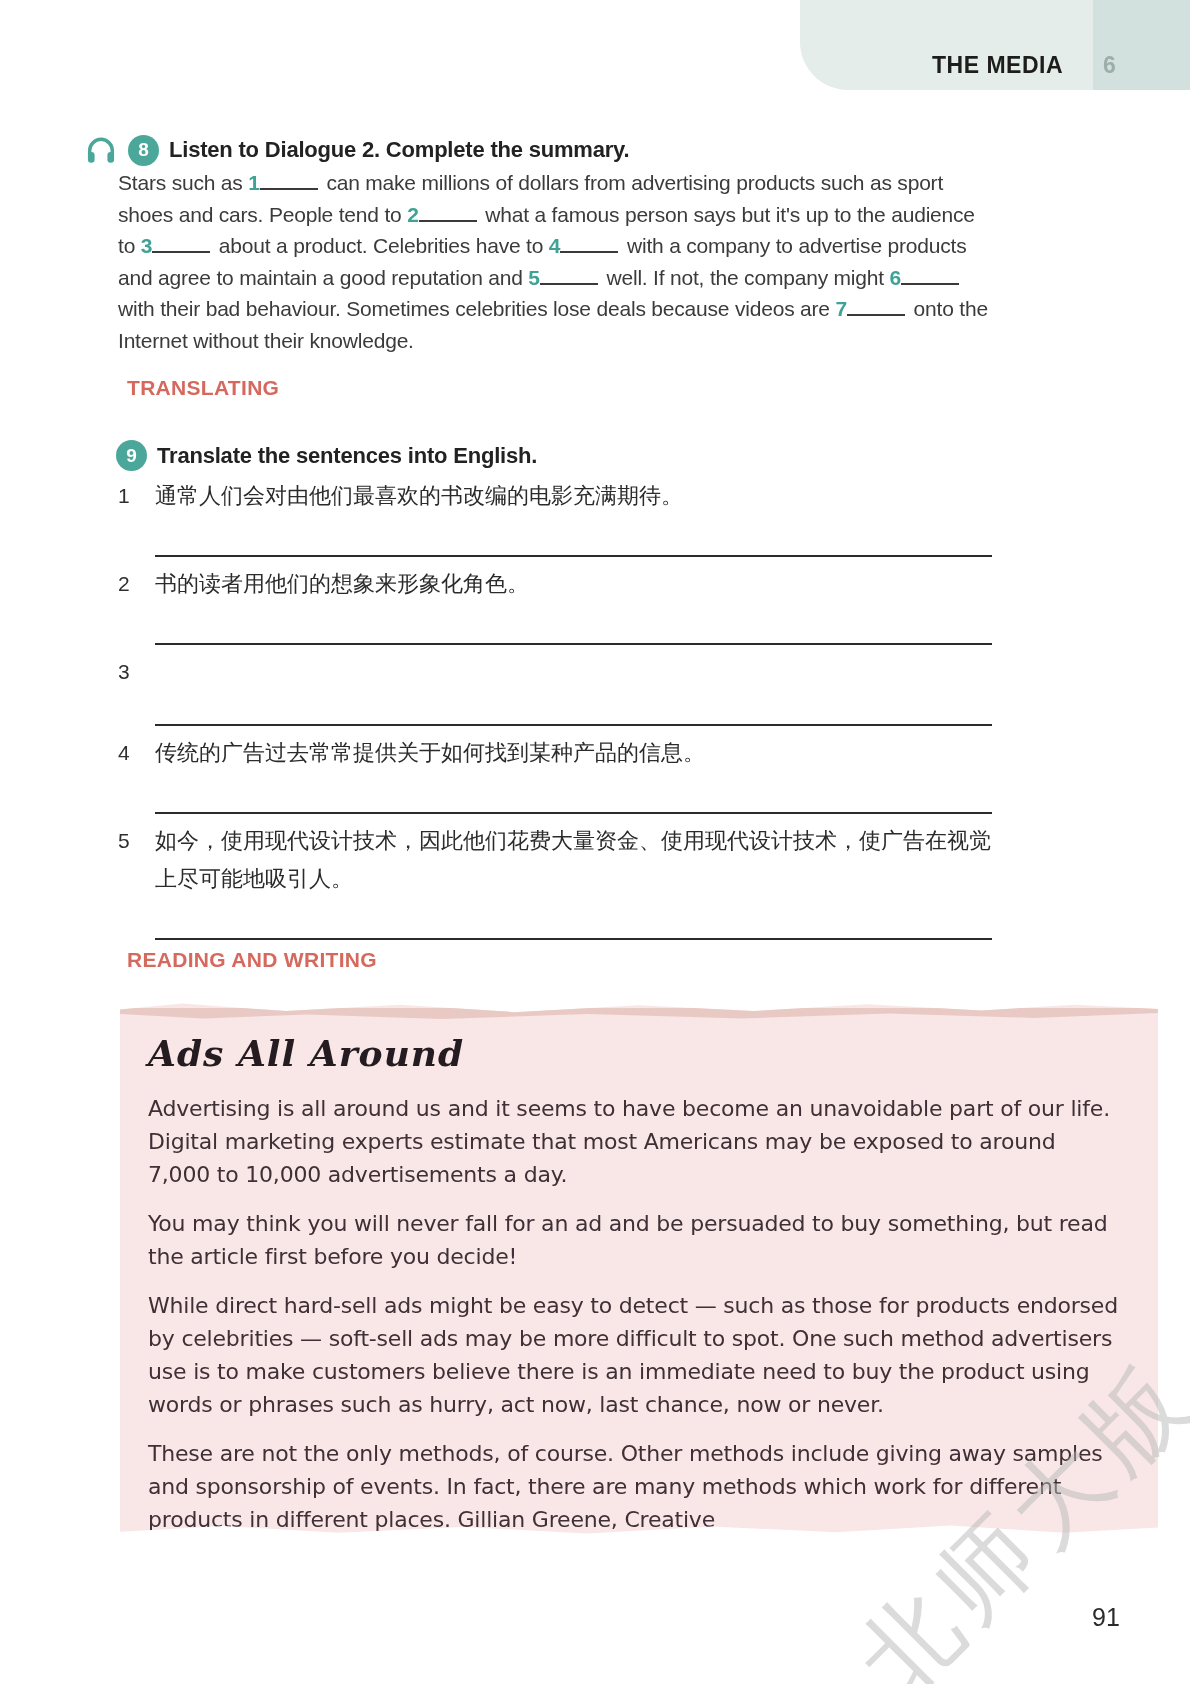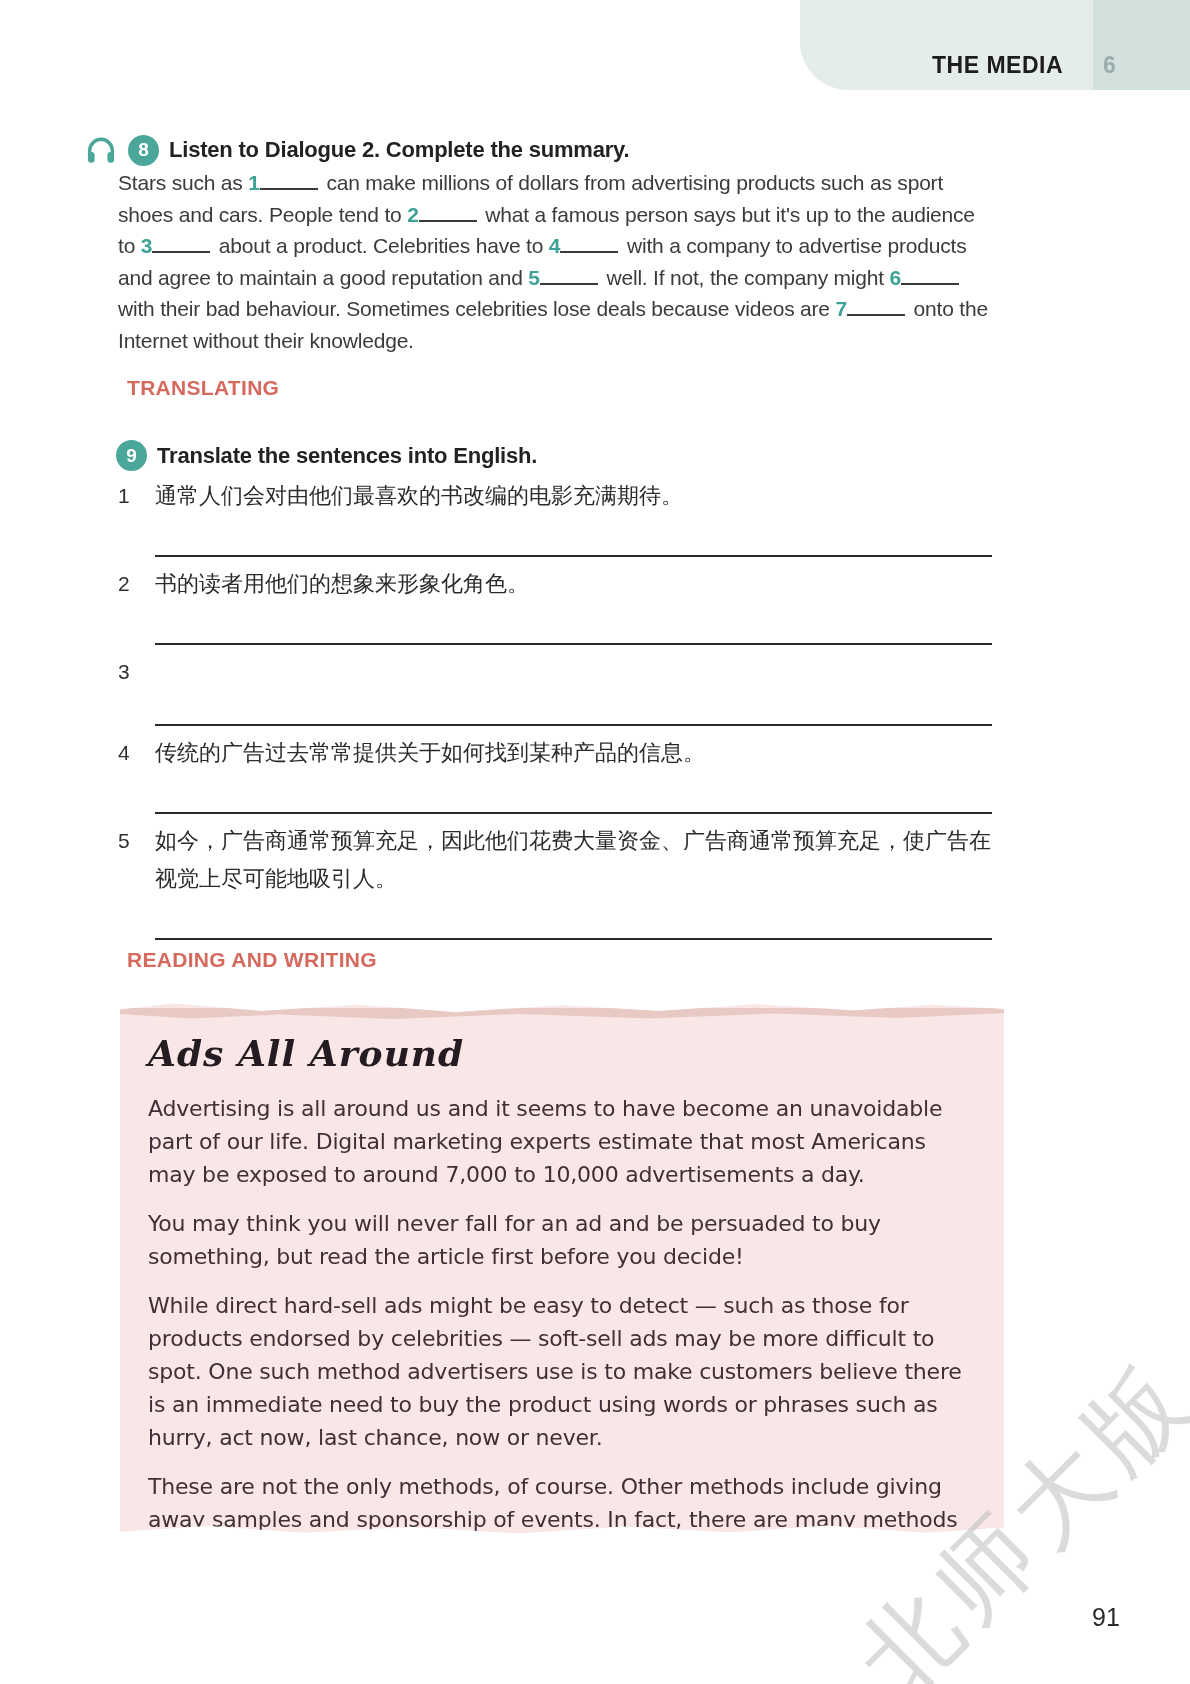--- a/index.html
+++ b/index.html
@@ -52,21 +52,21 @@
   .label-reading{top:948px;}
   
   .t-list{position:absolute;top:484px;left:118px;width:874px;}
   .t-item{margin-bottom:15px;}
   .t-row{display:flex;gap:21px;}
   .t-num{font-size:21px;color:#2f2f2f;width:16px;flex:0 0 auto;}
   .t-text{font-size:22px;color:#2b2b2b;line-height:38px;margin-top:-7px;}
   .t-line{margin-top:40px;margin-left:37px;border-top:2px solid #2b2b2b;height:0;}
   
   .pink-box{
-    position:absolute;top:1002px;left:120px;width:884px;height:533px;
+    position:absolute;top:1002px;left:120px;width:1038px;height:533px;
     background:#f8e7e6;
     clip-path:polygon(0% 1.4%,6% .3%,16% 1.7%,27% .5%,38% 1.9%,50% .6%,61% 1.7%,72% .4%,83% 1.6%,92% .5%,100% 1.3%,
                       100% 98.6%,91% 99.6%,80% 98.2%,69% 99.5%,57% 98.4%,45% 99.7%,33% 98.5%,21% 99.6%,10% 98.3%,0% 99.4%);
   }
   .torn-strip{
     position:absolute;top:6px;left:0;width:100%;height:11px;background:#e9c9c4;
     clip-path:polygon(0% 0%,100% 0%,100% 45%,88% 90%,74% 50%,60% 95%,45% 55%,31% 100%,18% 60%,8% 95%,0% 55%);
   }
   .article-title{
     margin:30px 0 18px 28px;
@@ -142,21 +142,21 @@
     <div class="t-item">
       <div class="t-row">
         <span class="t-num">4</span>
         <span class="t-text">传统的广告过去常常提供关于如何找到某种产品的信息。</span>
       </div>
       <div class="t-line"></div>
     </div>
     <div class="t-item">
       <div class="t-row">
         <span class="t-num">5</span>
-        <span class="t-text">如今，广告商通常预算充足，因此他们花费大量资金、广告商通常预算充足，使广告在视觉上尽可能地吸引人。</span>
+        <span class="t-text">如今，使用现代设计技术，因此他们花费大量资金、使用现代设计技术，使广告在视觉上尽可能地吸引人。</span>
       </div>
       <div class="t-line"></div>
     </div>
   </div>
 
 <div class="section-label label-reading">READING AND WRITING</div>
 
 <div class="pink-box">
   <div class="torn-strip"></div>
   <div class="article-title">Ads All Around</div>

